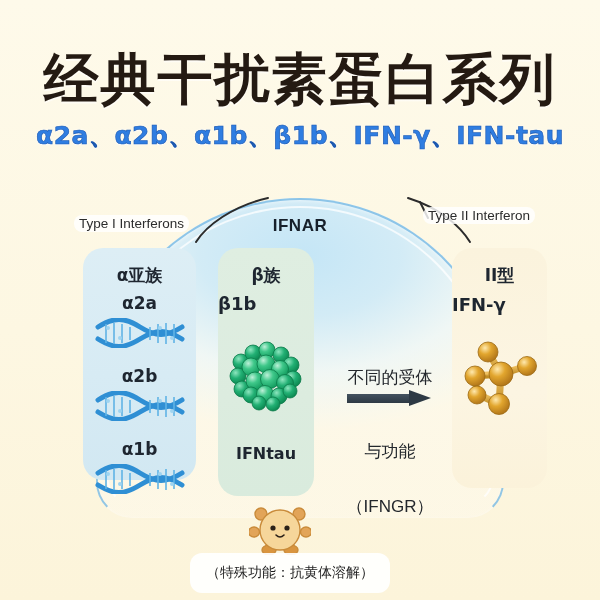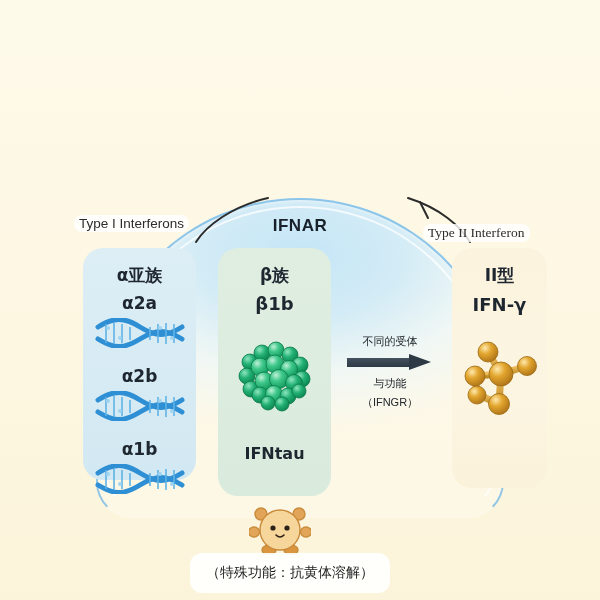--- a/index.html
+++ b/index.html
@@ -56,49 +56,49 @@
     font-size:17px;font-weight:bold;color:#17202b;letter-spacing:.5px;
   }
 
   
   #leaders{position:absolute;left:0;top:190px;width:600px;height:140px;}
   .side-label{
     position:absolute;font-size:13.5px;color:#2c2c2c;white-space:nowrap;
     background:rgba(255,255,255,.82);padding:1px 5px;border-radius:8px;
   }
   #label-type1{left:74px;top:215px;}
-  #label-type2{left:423px;top:224px;font-family:Liberation Serif, serif;}
+  #label-type2{left:423px;top:207px;}
 
   
   .panel{position:absolute;border-radius:20px;box-sizing:border-box;}
   #panel-alpha{left:83px;top:248px;width:113px;height:232px;
     background:linear-gradient(180deg,#ddeef5 0%,#d7ebf4 55%,#d2e8f2 100%);}
-  #panel-beta{left:218px;top:248px;width:113px;height:248px;
+  #panel-beta{left:218px;top:248px;width:96px;height:248px;
     background:linear-gradient(180deg,#dfeee1 0%,#dcecdf 60%,#d9ebdd 100%);}
   #panel-gamma{left:452px;top:248px;width:95px;height:240px;
     background:linear-gradient(180deg,#fbf3dd 0%,#fcf5e2 60%,#fbf2da 100%);}
 
   .col-head{position:absolute;width:100%;text-align:center;
     font-family:"DejaVu Sans","Liberation Sans",sans-serif;
     font-size:17px;font-weight:bold;color:#1e2630;}
-  .col-sub{position:absolute;width:100%;text-align:center;
+  .col-sub{position:absolute;width:100%;
     font-family:"DejaVu Sans","Liberation Sans",sans-serif;
     font-size:18px;font-weight:bold;color:#1e2630;}
   .item-label{position:absolute;width:100%;text-align:center;
     font-family:"DejaVu Sans","Liberation Sans",sans-serif;
     font-size:17px;font-weight:bold;color:#1e2630;}
 
   .note{position:absolute;text-align:center;font-size:13px;color:#2a2a2a;white-space:nowrap;}
 
   
   .dna{position:absolute;left:50%;transform:translateX(-50%);width:92px;height:30px;}
 
   
   #arrow-group{position:absolute;left:334px;top:332px;width:112px;text-align:center;}
-  .arrow-txt{font-size:11px;color:#23272c;line-height:19px;white-space:nowrap;}
+  .arrow-txt{font-size:17px;color:#23272c;line-height:19px;white-space:nowrap;margin-top:36px;}
   #arrow-shape{position:relative;width:86px;height:16px;margin:3px auto 4px;}
   #arrow-shape .bar{position:absolute;left:0;top:4px;width:64px;height:9px;
     background:linear-gradient(180deg,#44525f 0%,#2d3944 100%);}
   #arrow-shape .head{position:absolute;left:62px;top:0;width:0;height:0;
     border-top:8px solid transparent;border-bottom:8px solid transparent;
     border-left:22px solid #2d3944;}
 
   
   #mascot{position:absolute;left:249px;top:503px;width:62px;height:52px;}
   #special-note{position:absolute;left:190px;top:553px;width:200px;text-align:center;
@@ -106,20 +106,24 @@
     border-radius:12px;padding:11px 0;white-space:nowrap;}
 
   #green-ball{position:absolute;left:50%;transform:translateX(-50%);width:78px;height:72px;}
   #gold-mol{position:absolute;left:50%;transform:translateX(-50%);width:86px;height:86px;}
 </style>
 </head>
 <body>
 
 <div id="stage">
 
+  <div id="title-block">
+    <div id="main-title">经典干扰素蛋白系列</div>
+    <div id="sub-title">α2a、α2b、α1b、β1b、IFN-γ、IFN-tau</div>
+  </div>
 
   <div id="dome-wrap">
     <div id="dome"></div>
     <div id="dome-edge"></div>
     <div id="dome-gloss"></div>
     <div id="ifnar-label">IFNAR</div>
   </div>
 
   <svg id="leaders" viewBox="0 0 600 140">
     <path d="M196,52 C206,36 232,16 268,8" fill="none" stroke="#2b2b2b" stroke-width="2" stroke-linecap="round"></path>

